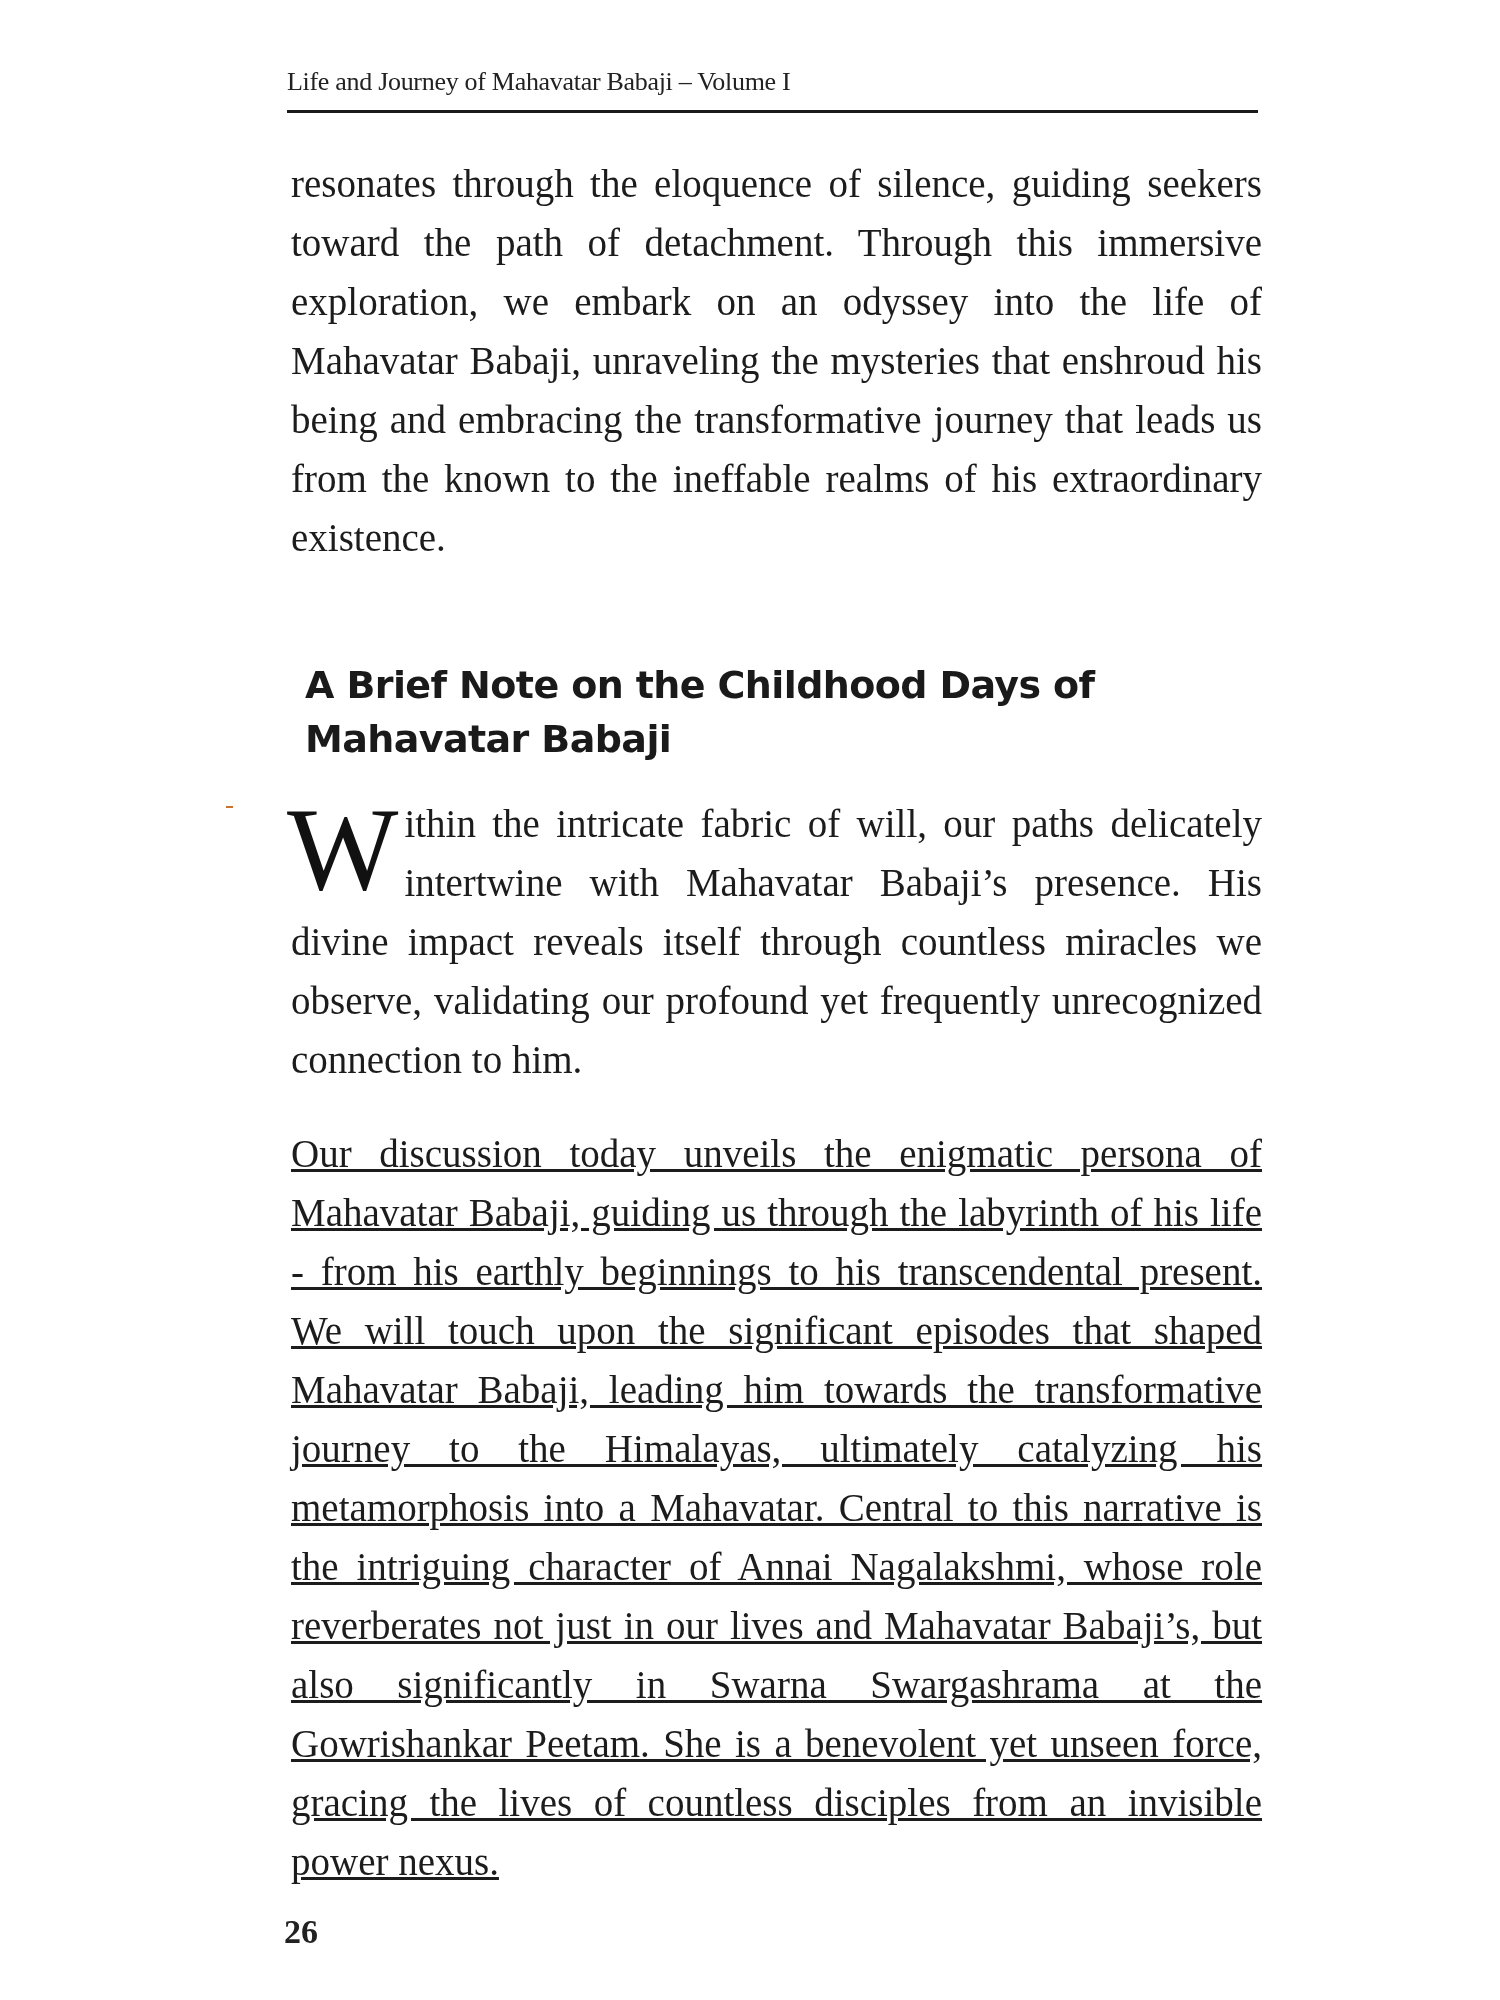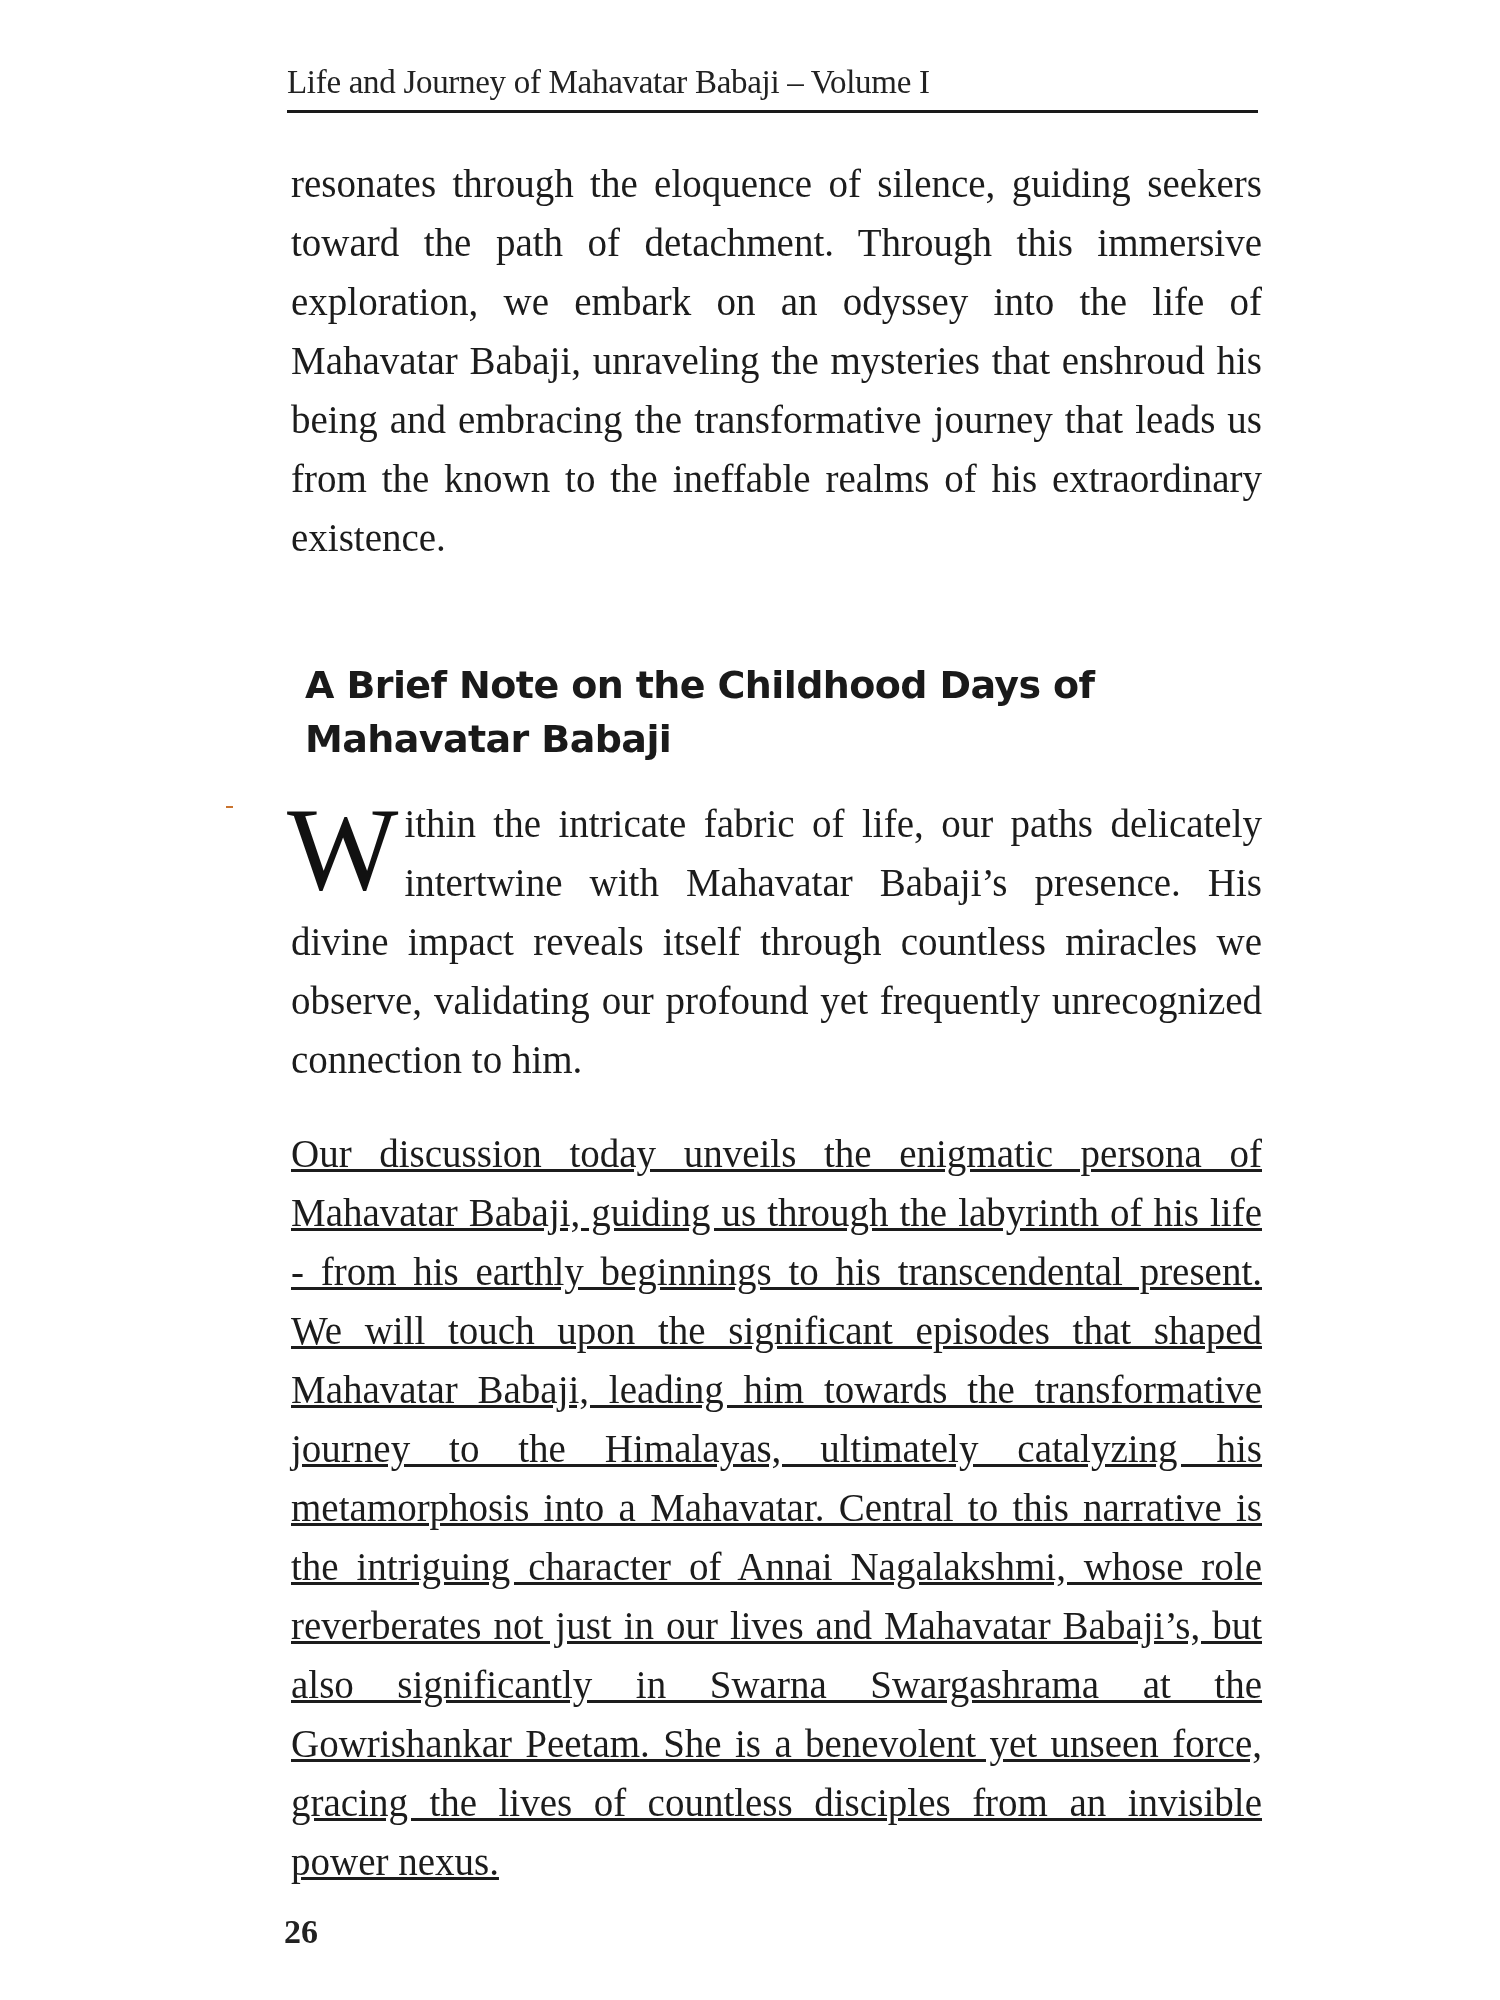--- a/index.html
+++ b/index.html
@@ -13,21 +13,21 @@
     position: relative;
     overflow: hidden;
     color: #1a1a1a;
     font-family: "Liberation Serif", "DejaVu Serif", serif;
   }
   .running-header {
     position: absolute;
     left: 287px;
     top: 62px;
     width: 971px;
-    font-size: 33px;
+    font-size: 26px;
     line-height: 40px;
     letter-spacing: -0.3px;
     color: #222;
   }
   .header-rule {
     position: absolute;
     left: 287px;
     top: 110px;
     width: 971px;
     height: 3px;
@@ -91,17 +91,17 @@
 
 <div class="running-header">Life and Journey of Mahavatar Babaji – Volume I</div>
 <div class="header-rule"></div>
 
 <p class="para" id="p-intro">resonates through the eloquence of silence, guiding seekers toward the path of detachment. Through this immersive exploration, we embark on an odyssey into the life of Mahavatar Babaji, unraveling the mysteries that enshroud his being and embracing the transformative journey that leads us from the known to the ineffable realms of his extraordinary existence.</p>
 
 <h2 class="section-heading">A Brief Note on the Childhood Days of Mahavatar Babaji</h2>
 
 <div class="margin-mark"></div>
 
-<p class="para" id="p-drop"><span class="dropcap">W</span><span>ithin the intricate fabric of life, our paths delicately intertwine with Mahavatar Babaji’s presence. His divine impact reveals itself through countless miracles we observe, validating our profound yet frequently unrecognized connection to him.</span></p>
+<p class="para" id="p-drop"><span class="dropcap">W</span><span>ithin the intricate fabric of will, our paths delicately intertwine with Mahavatar Babaji’s presence. His divine impact reveals itself through countless miracles we observe, validating our profound yet frequently unrecognized connection to him.</span></p>
 
 <p class="para" id="p-discussion">Our discussion today unveils the enigmatic persona of Mahavatar Babaji, guiding us through the labyrinth of his life - from his earthly beginnings to his transcendental present. We will touch upon the significant episodes that shaped Mahavatar Babaji, leading him towards the transformative journey to the Himalayas, ultimately catalyzing his metamorphosis into a Mahavatar. Central to this narrative is the intriguing character of Annai Nagalakshmi, whose role reverberates not just in our lives and Mahavatar Babaji’s, but also significantly in Swarna Swargashrama at the Gowrishankar Peetam. She is a benevolent yet unseen force, gracing the lives of countless disciples from an invisible power nexus.</p>
 
 <div class="page-number">26</div>
 
 </body></html>

